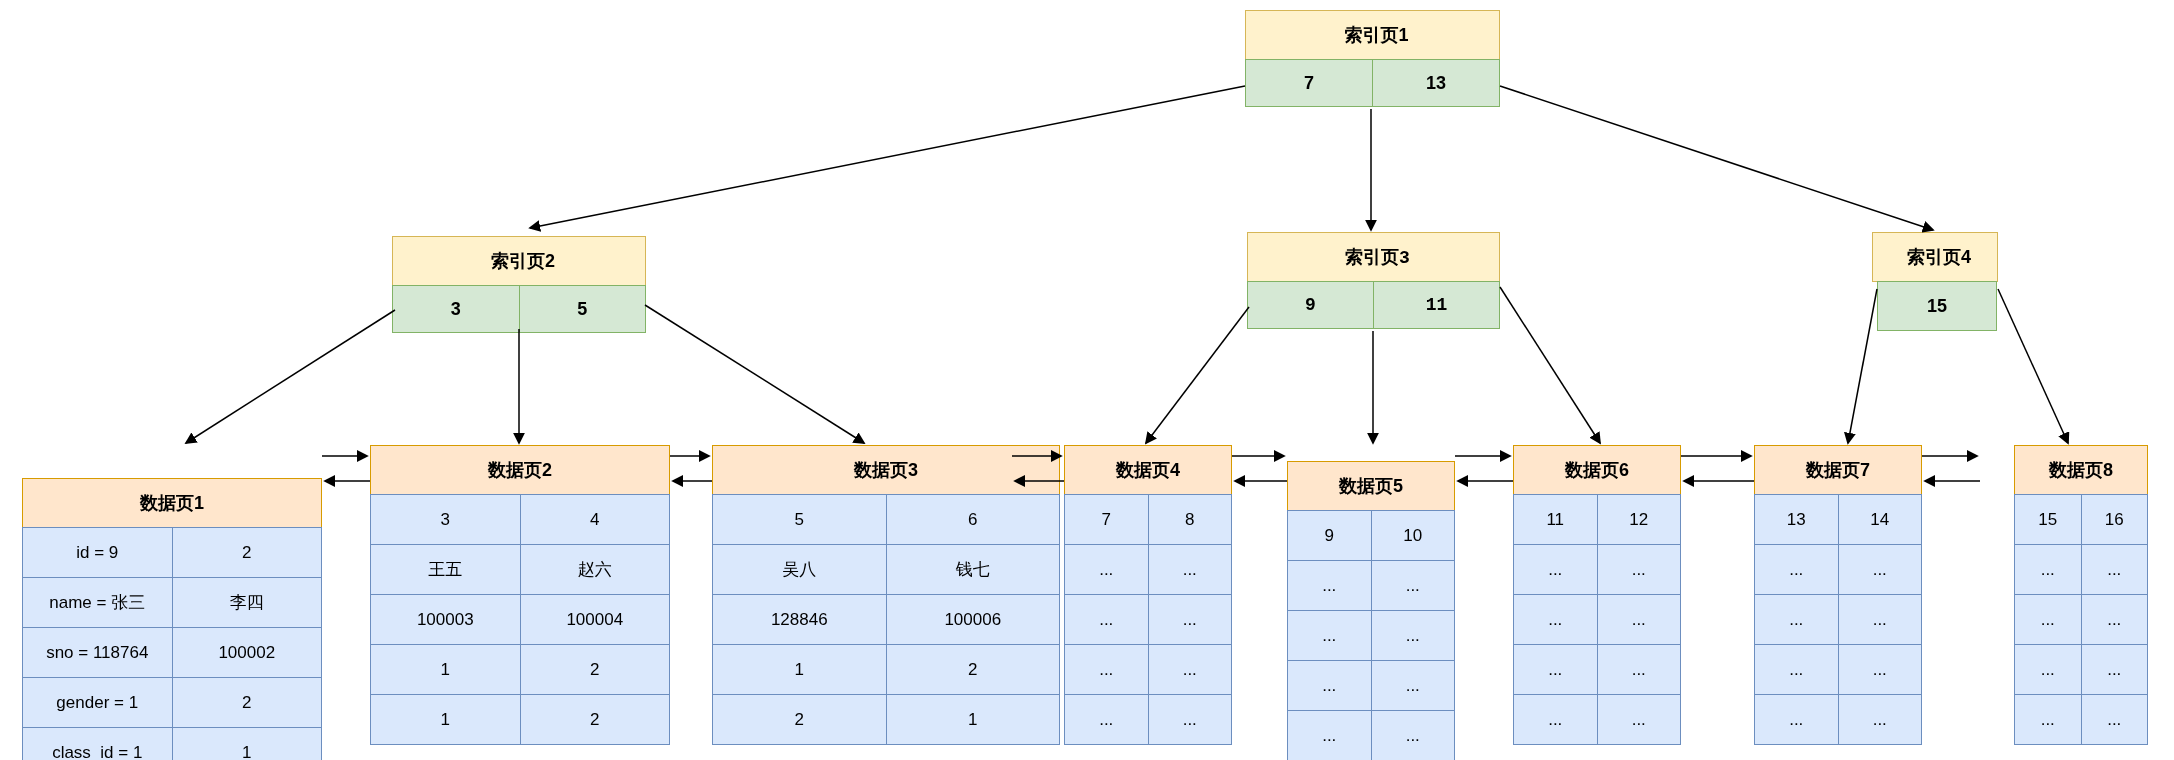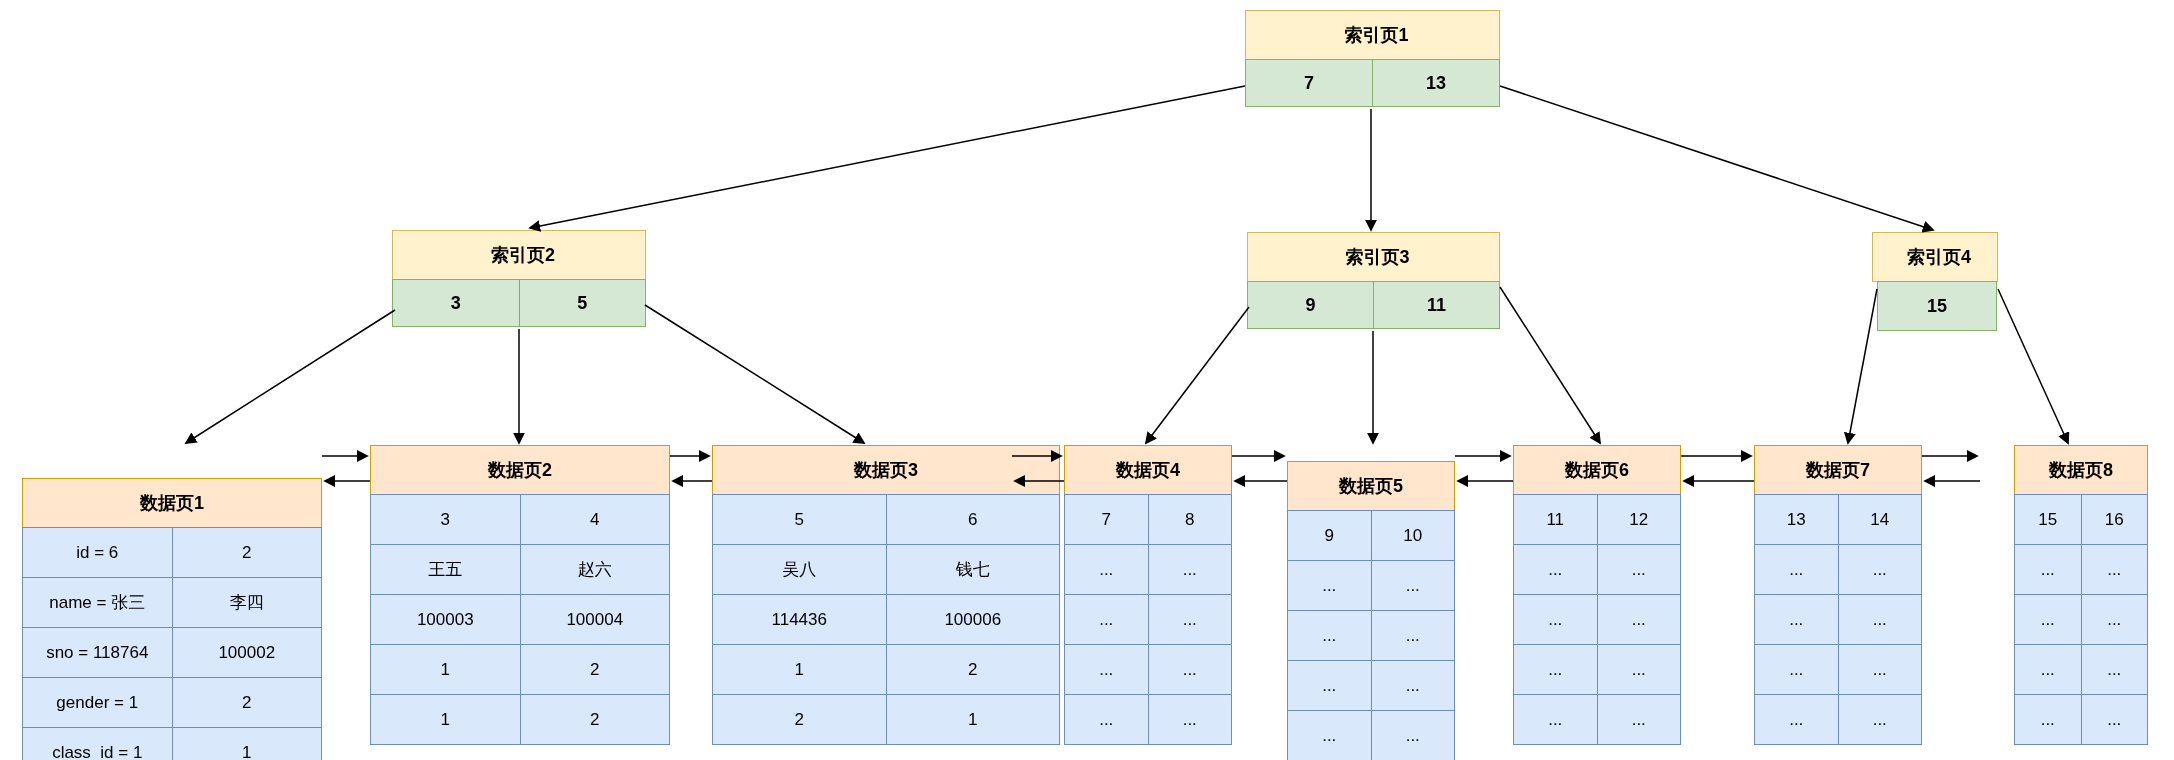--- a/index.html
+++ b/index.html
@@ -79,51 +79,51 @@
 
   <div class="index-page" style="left:1245px;top:10px;width:255px;">
     <div class="page-header index-header">索引页1</div>
     <div class="key-row">
 
     <div class="key-cell">7</div>
         <div class="key-cell">13</div>
       </div>
   </div>
 
-  <div class="index-page" style="left:392px;top:230px;width:254px;">
+  <div class="index-page" style="left:392px;top:236px;width:254px;">
     <div class="page-header index-header">索引页2</div>
     <div class="key-row">
 
     <div class="key-cell">3</div>
         <div class="key-cell">5</div>
       </div>
   </div>
 
-  <div class="index-page" style="left:1247px;top:232px;width:253px;">
+  <div class="index-page" style="left:1247px;top:232px;width:253px;font-family:Liberation Mono, monospace;">
     <div class="page-header index-header">索引页3</div>
     <div class="key-row">
 
     <div class="key-cell">9</div>
         <div class="key-cell">11</div>
       </div>
   </div>
 
   <div class="index-page" style="left:1872px;top:232px;width:126px;">
     <div class="page-header index-header">索引页4</div>
     <div class="key-row inset">
 
     <div class="key-cell">15</div>
       </div>
   </div>
 
   <div class="data-page" style="left:22px;top:445px;width:300px;margin-top:33px;">
     <div class="page-header data-header">数据页1</div>
     <div class="cell-grid">
 
-    <div class="data-cell">id = 6</div>
+    <div class="data-cell">id = 9</div>
         <div class="data-cell">2</div>
         <div class="data-cell">name = 张三</div>
         <div class="data-cell">李四</div>
         <div class="data-cell">sno = 118764</div>
         <div class="data-cell">100002</div>
         <div class="data-cell">gender = 1</div>
         <div class="data-cell">2</div>
         <div class="data-cell">class_id = 1</div>
         <div class="data-cell">1</div>
       </div>
@@ -147,21 +147,21 @@
   </div>
 
   <div class="data-page" style="left:712px;top:445px;width:348px;">
     <div class="page-header data-header">数据页3</div>
     <div class="cell-grid">
 
     <div class="data-cell">5</div>
         <div class="data-cell">6</div>
         <div class="data-cell">吴八</div>
         <div class="data-cell">钱七</div>
-        <div class="data-cell">114436</div>
+        <div class="data-cell">128846</div>
         <div class="data-cell">100006</div>
         <div class="data-cell">1</div>
         <div class="data-cell">2</div>
         <div class="data-cell">2</div>
         <div class="data-cell">1</div>
       </div>
   </div>
 
   <div class="data-page" style="left:1064px;top:445px;width:168px;">
     <div class="page-header data-header">数据页4</div>

